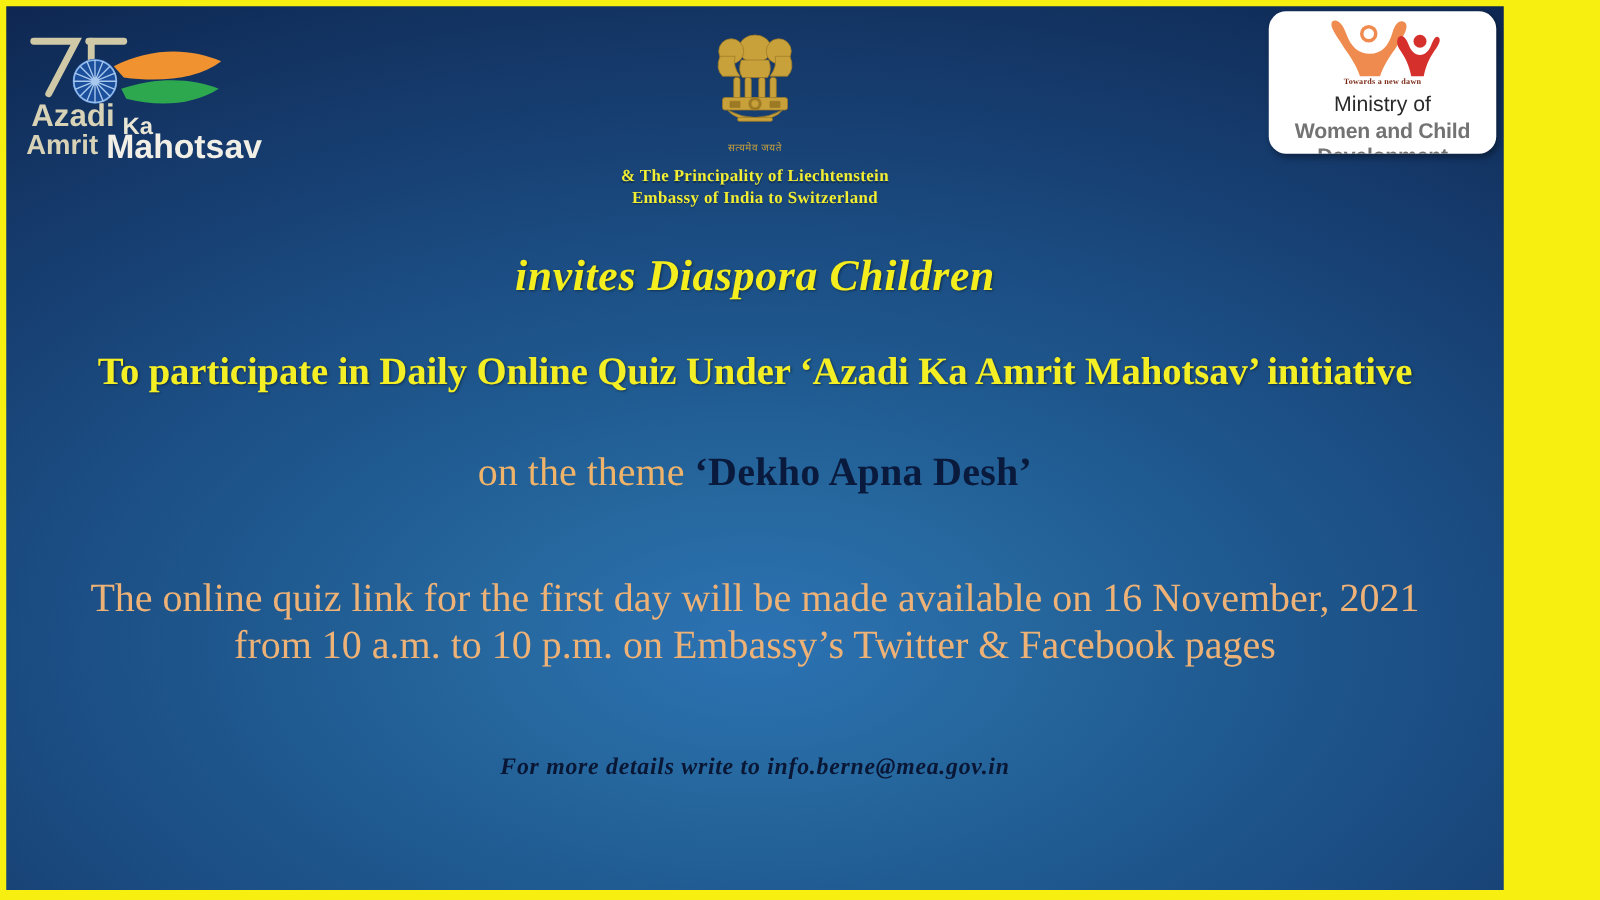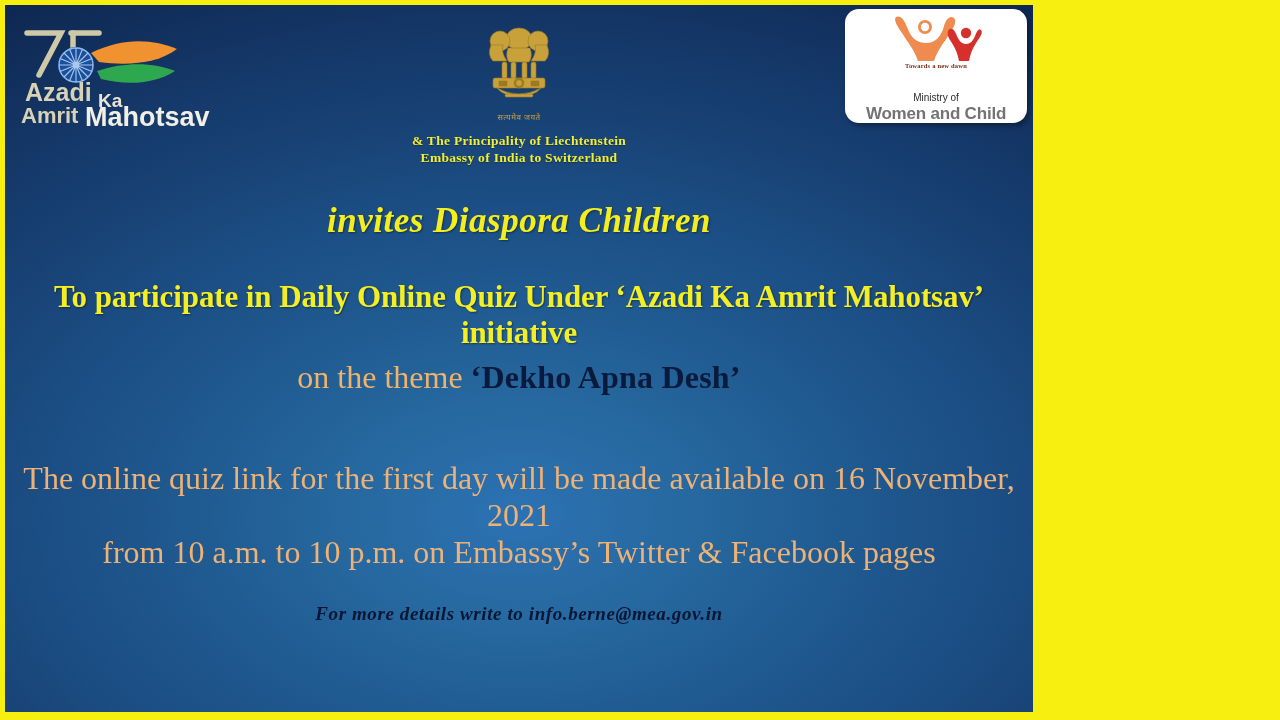--- a/index.html
+++ b/index.html
@@ -15,34 +15,33 @@
     background: #f6ef10;
     font-family: "Liberation Serif", "DejaVu Serif", serif;
     box-sizing: border-box;
   }
   #canvas {
     position: absolute;
     left: 5px;
     top: 5px;
     right: 5px;
     bottom: 8px;
-    width: 1004px;
+    width: 1198px;
     height: 707px;
     background:
       radial-gradient(ellipse 95% 90% at 50% 72%,
         #2c72b3 0%,
         #26689f 18%,
         #1f5a90 34%,
         #1b4d83 50%,
         #173f72 66%,
         #133463 80%,
         #0f2a55 92%,
         #0d2550 100%);
     overflow: hidden;
-    padding-left: 24px;
   }
 
   
   .azadi-logo {
     position: absolute;
     left: 8px;
     top: 8px;
     width: 200px;
     height: 115px;
   }
@@ -82,22 +81,22 @@
   .wcd-tag {
     text-align: center;
     font-size: 6.5px;
     color: #7a2b18;
     font-weight: bold;
     font-family: "Liberation Serif", "DejaVu Serif", serif;
     letter-spacing: 0.2px;
     margin-top: 1px;
   }
   .wcd-l1 {
-    text-align: center; font-size: 10px; color: #2a2a2a;
-    font-family: "Liberation Sans", sans-serif; margin-top: 23px;
+    text-align: center; font-size: 17px; color: #2a2a2a;
+    font-family: "Liberation Sans", sans-serif; margin-top: 5px;
   }
   .wcd-l2 {
     text-align: center; font-size: 17px; color: #737373; font-weight: bold;
     font-family: "Liberation Sans", sans-serif; margin-top: 1px; letter-spacing: -0.2px;
   }
   .wcd-l3 {
     text-align: center; font-size: 13px; color: #3b3b3b;
     font-family: Liberation Mono, monospace; margin-top: 2px;
   }
 

